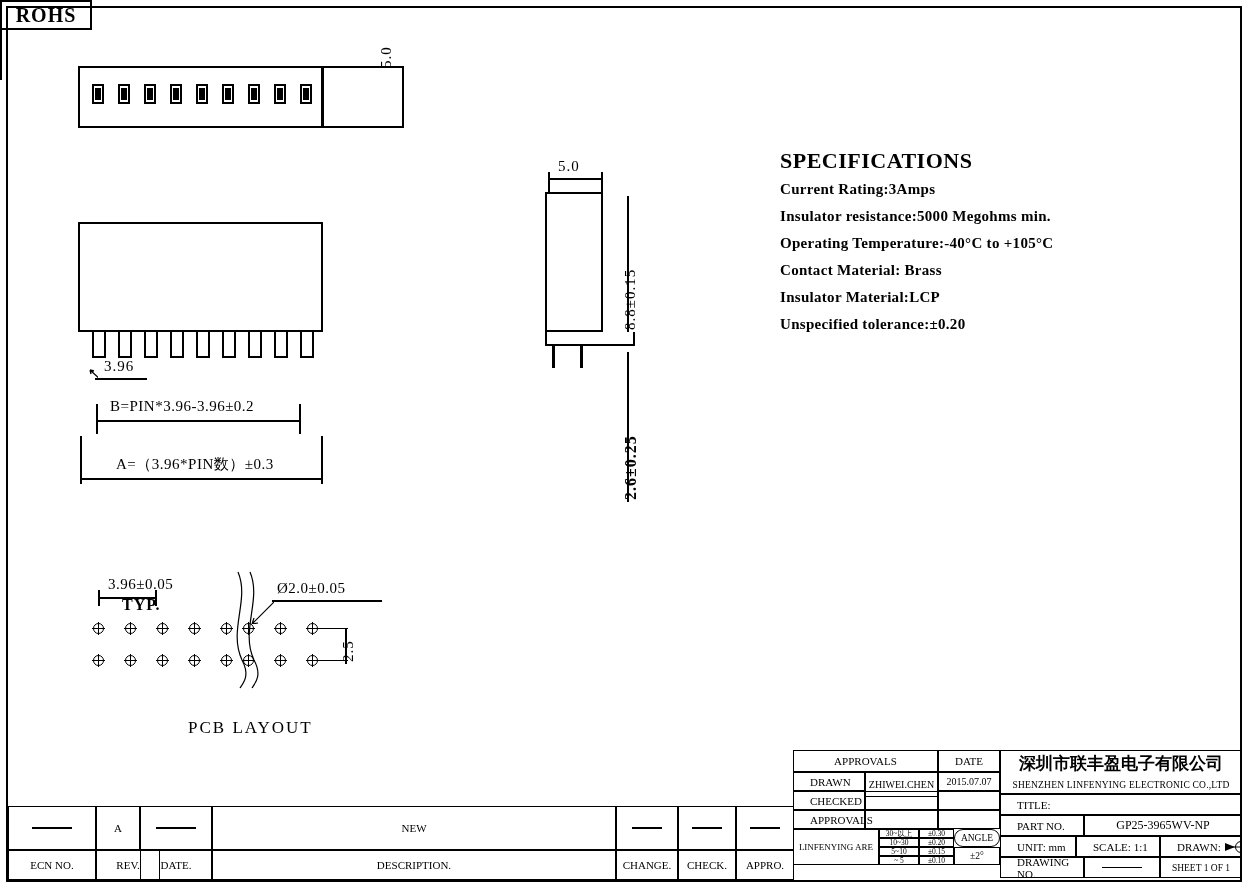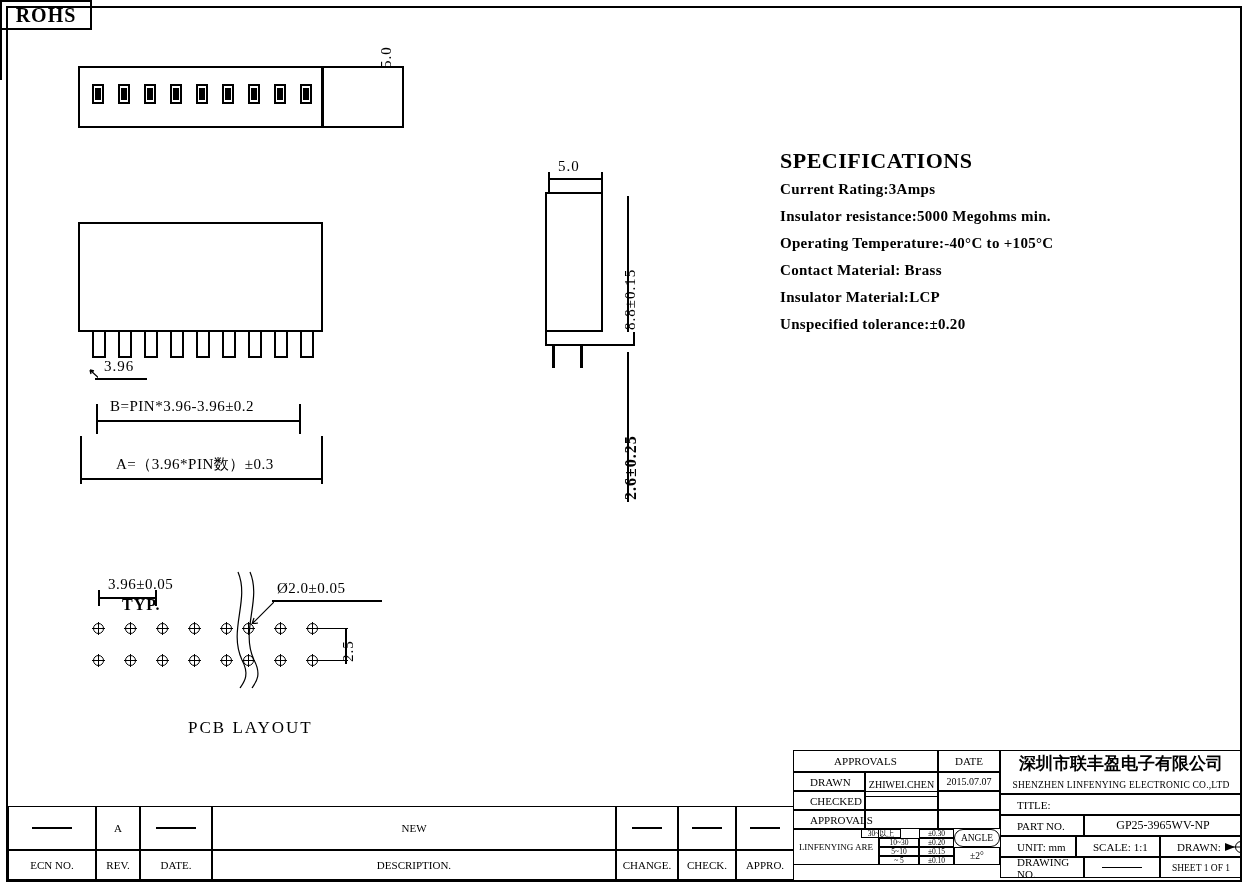--- a/index.html
+++ b/index.html
@@ -229,21 +229,21 @@
 
     <div class="cell l" style="left:0;top:41px;width:72px;height:19px;">CHECKED</div>
     <div class="cell" style="left:72px;top:41px;width:73px;height:19px;"></div>
     <div class="cell" style="left:145px;top:41px;width:62px;height:19px;"></div>
 
     <div class="cell l" style="left:0;top:60px;width:72px;height:19px;">APPROVALS</div>
     <div class="cell" style="left:72px;top:60px;width:73px;height:19px;"></div>
     <div class="cell" style="left:145px;top:60px;width:62px;height:19px;"></div>
 
     <div class="cell" style="left:0;top:79px;width:86px;height:36px;font-size:9px;">LINFENYING ARE</div>
-    <div class="cell" style="left:68px;top:79px;width:40px;height:9px;font-size:7.5px;">30~以上</div>
+    <div class="cell" style="left:86px;top:79px;width:40px;height:9px;font-size:7.5px;">30~以上</div>
     <div class="cell" style="left:126px;top:79px;width:35px;height:9px;font-size:7.5px;">±0.30</div>
     <div class="cell" style="left:86px;top:88px;width:40px;height:9px;font-size:7.5px;">10~30</div>
     <div class="cell" style="left:126px;top:88px;width:35px;height:9px;font-size:7.5px;">±0.20</div>
     <div class="cell" style="left:86px;top:97px;width:40px;height:9px;font-size:7.5px;">5~10</div>
     <div class="cell" style="left:126px;top:97px;width:35px;height:9px;font-size:7.5px;">±0.15</div>
     <div class="cell" style="left:86px;top:106px;width:40px;height:9px;font-size:7.5px;">~ 5</div>
     <div class="cell" style="left:126px;top:106px;width:35px;height:9px;font-size:7.5px;">±0.10</div>
     <div class="cell" style="left:161px;top:79px;width:46px;height:18px;font-size:9.5px;border-radius:9px;">ANGLE</div>
     <div class="cell" style="left:161px;top:97px;width:46px;height:18px;font-size:9.5px;">±2°</div>
 
@@ -290,21 +290,21 @@
         <span class="dash" style="width:30px"></span>
       </div>
     <div class="cell" style="left:670px;top:0;width:58px;height:44px;">
         <span class="dash" style="width:30px"></span>
       </div>
     <div class="cell" style="left:728px;top:0;width:58px;height:44px;">
         <span class="dash" style="width:30px"></span>
       </div>
 
     <div class="cell" style="left:0;top:44px;width:88px;height:30px;">ECN NO.</div>
-    <div class="cell" style="left:88px;top:44px;width:44px;height:30px;">REV.</div>
+    <div class="cell" style="left:88px;top:44px;width:64px;height:30px;">REV.</div>
     <div class="cell" style="left:132px;top:44px;width:72px;height:30px;">DATE.</div>
     <div class="cell" style="left:204px;top:44px;width:404px;height:30px;">DESCRIPTION.</div>
     <div class="cell" style="left:608px;top:44px;width:62px;height:30px;">CHANGE.</div>
     <div class="cell" style="left:670px;top:44px;width:58px;height:30px;">CHECK.</div>
     <div class="cell" style="left:728px;top:44px;width:58px;height:30px;">APPRO.</div>
   </div>
 
 </div>
 
 </body></html>

